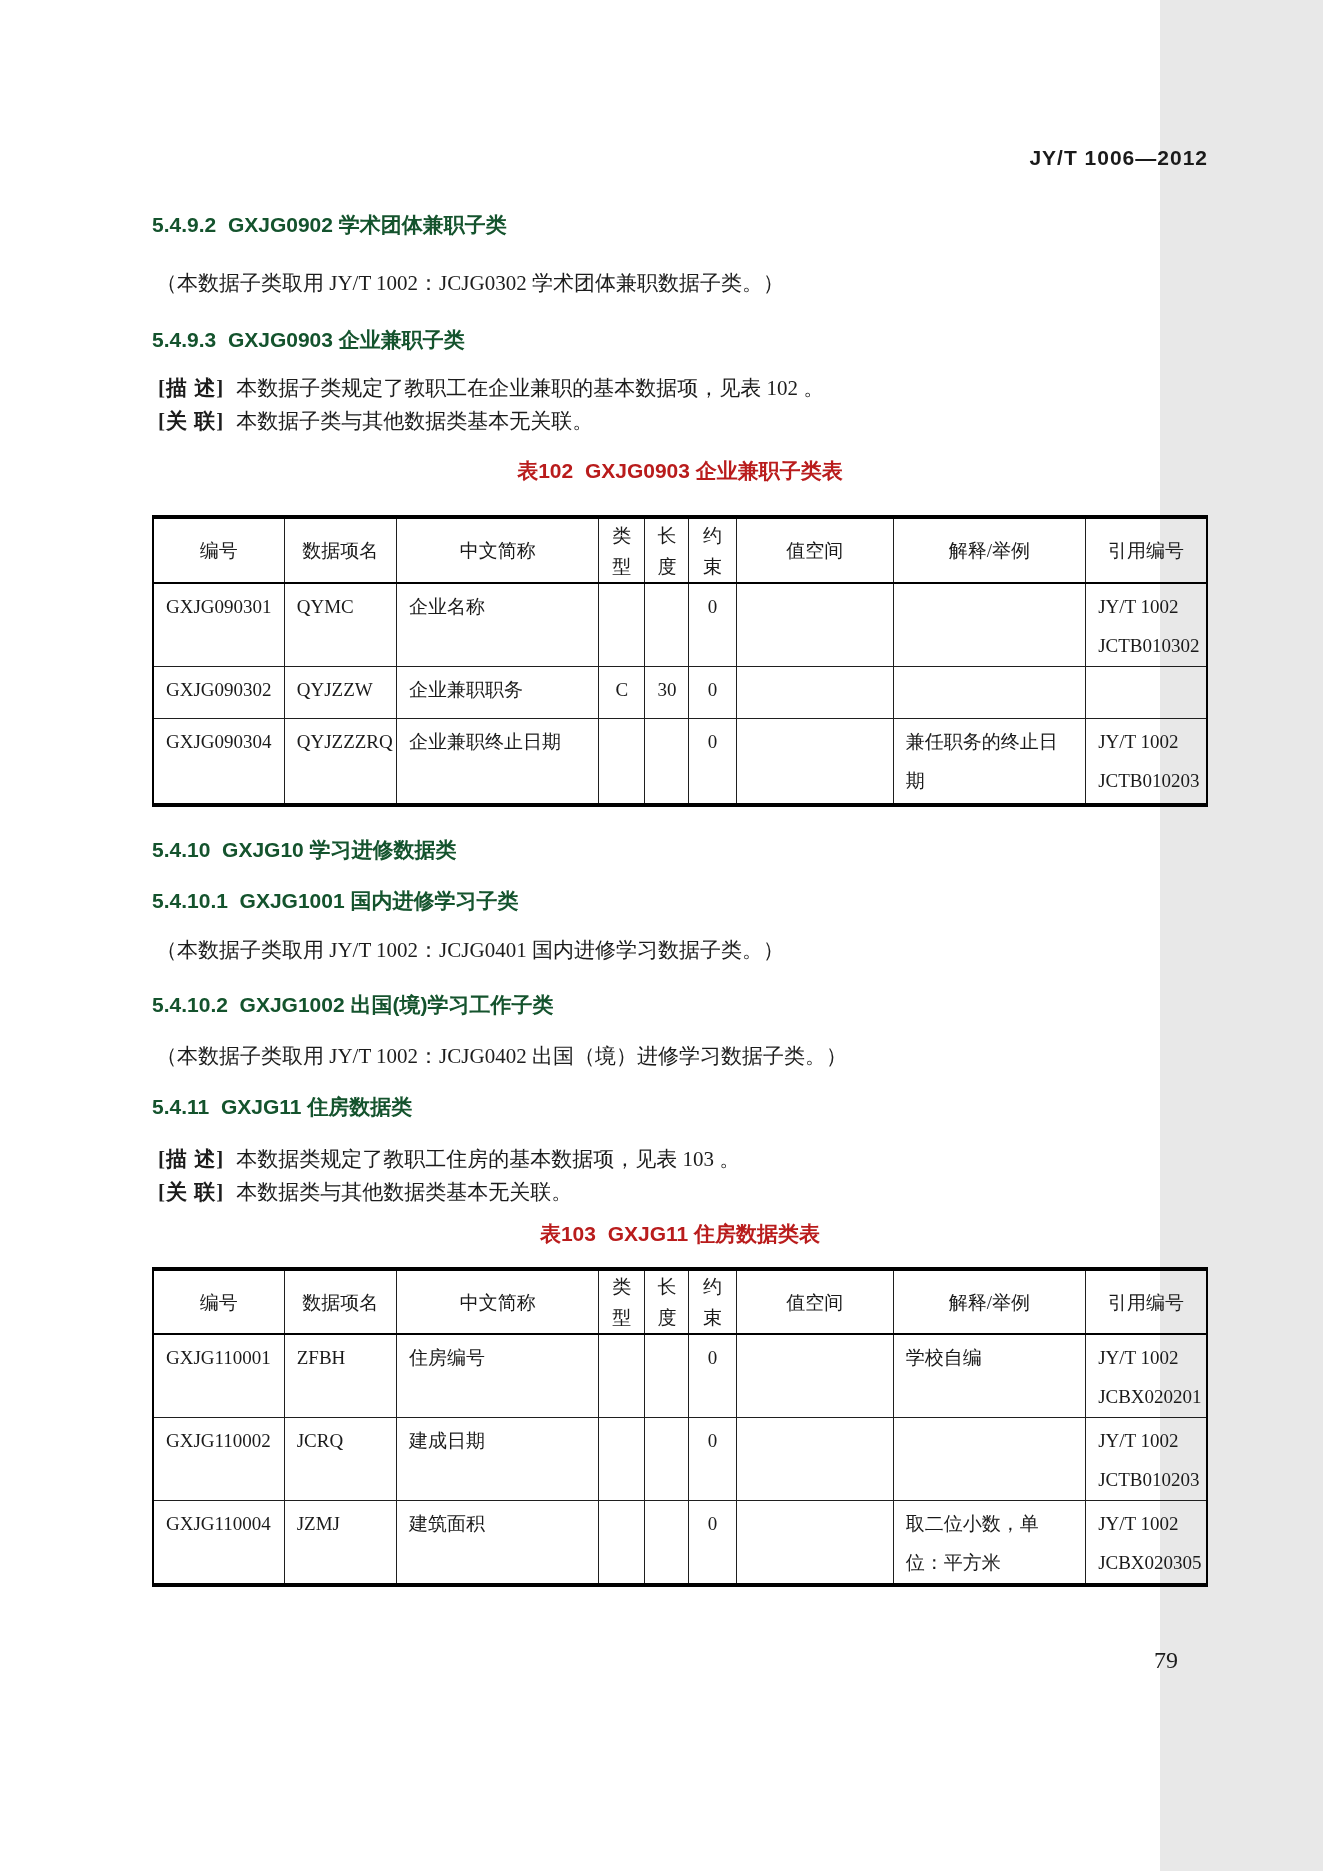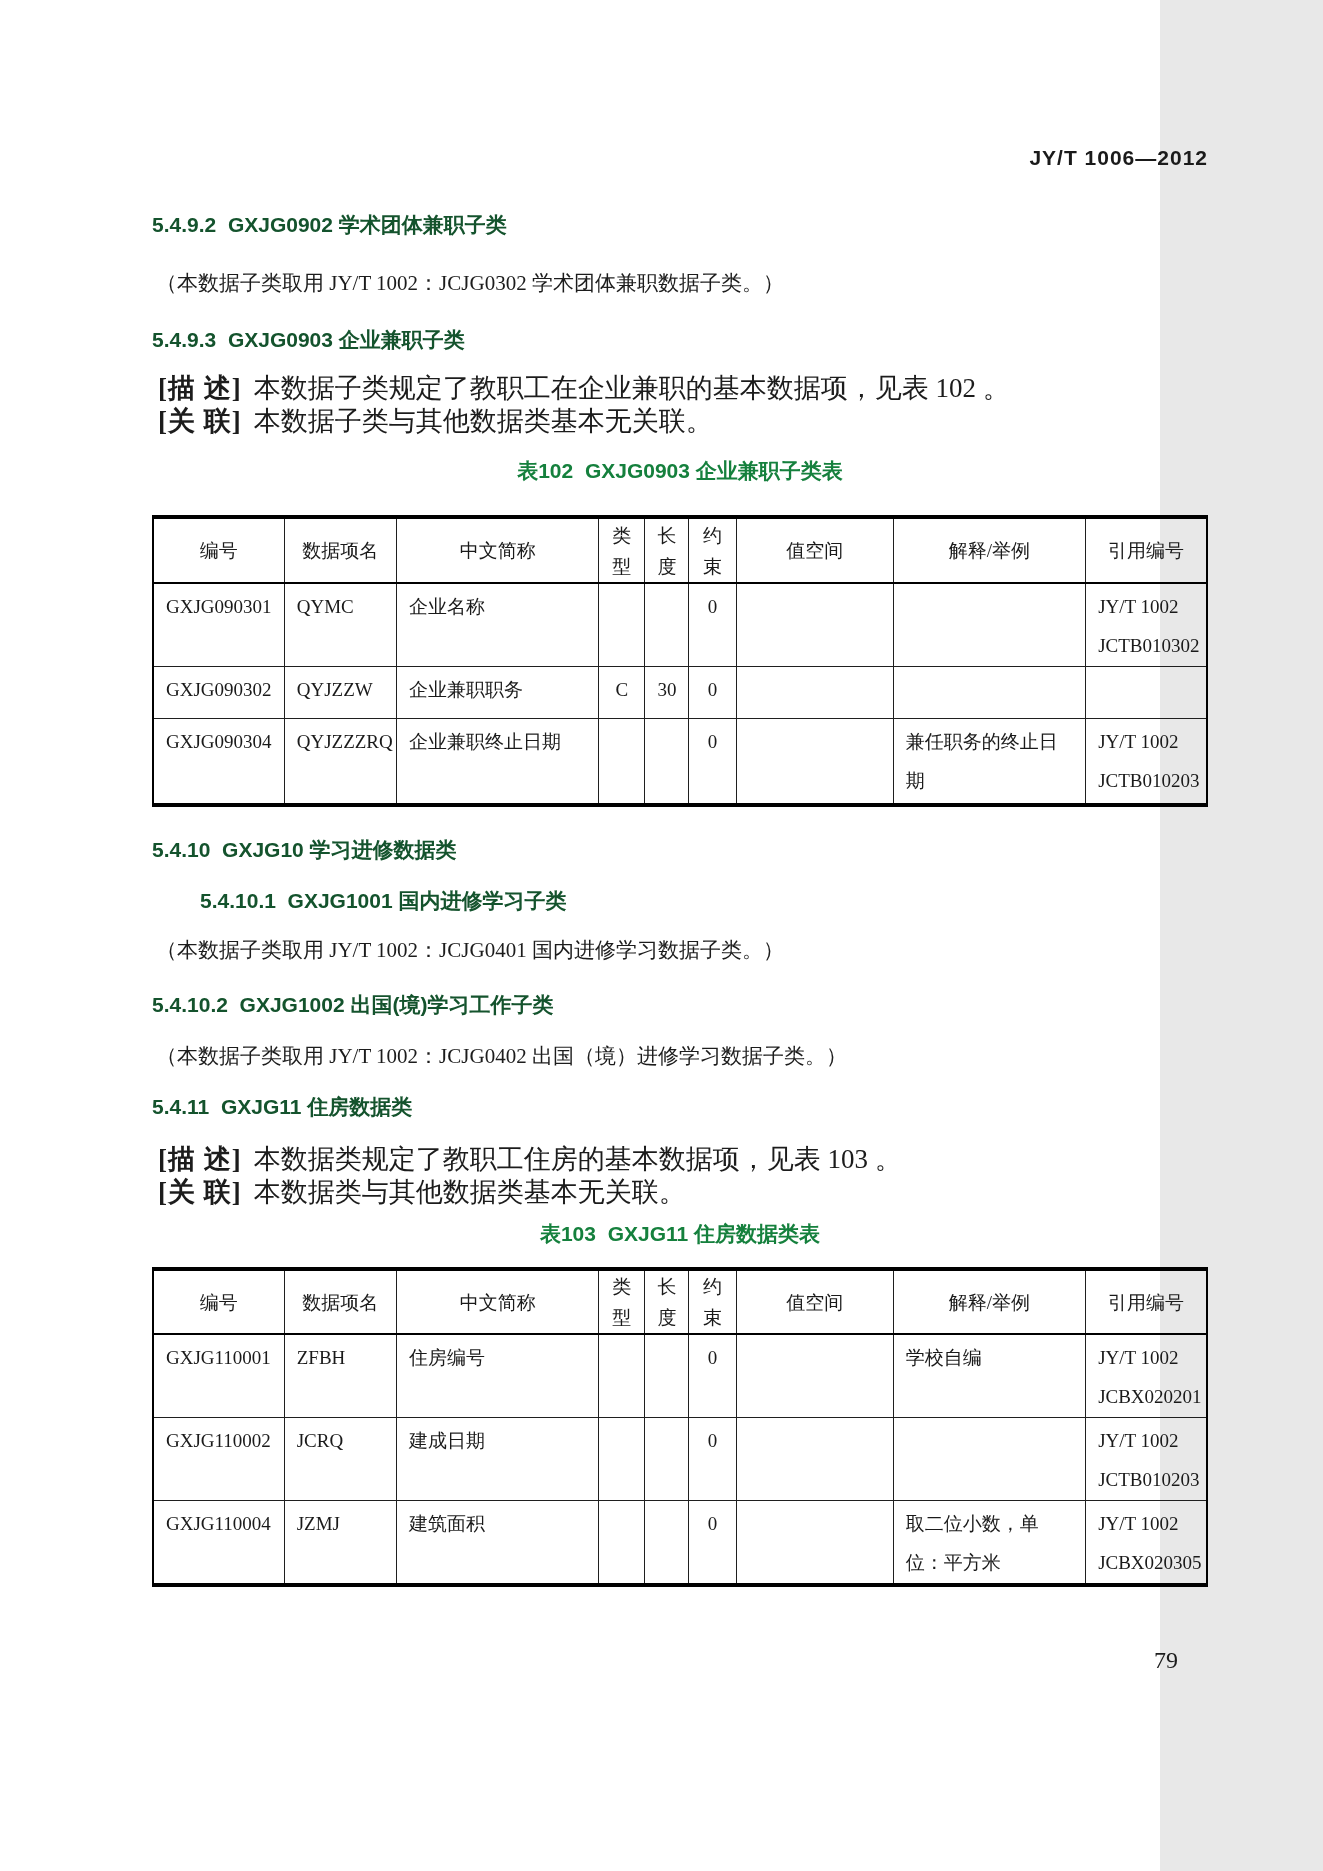--- a/index.html
+++ b/index.html
@@ -32,54 +32,54 @@
   .sec-heading {
     font-family: "Liberation Sans", "DejaVu Sans", sans-serif;
     font-size: 21px; font-weight: 700;
     line-height: 25px;
     white-space: pre-wrap;
     color: #14532d;
   }
   .h-5492 { margin-top: 42px; }
   .h-5493 { margin-top: 30px; }
   .h-5410 { margin-top: 30px; }
-  .h-54101 { margin-top: 26px; margin-left: 48px; }
+  .h-54101 { margin-top: 26px; }
   .h-54102 { margin-top: 28px; }
   .h-5411 { margin-top: 24px; }
   .body-para {
     font-size: 21px;
     line-height: 27px;
     padding-left: 4px;
     white-space: pre-wrap;
     color: #1c1c1c;
   }
   .p-5492 { margin-top: 33px; }
   .p-54101 { margin-top: 24px; }
   .p-54102 { margin-top: 26px; }
   .tag-line {
-    font-size: 27px;
+    font-size: 21px;
     line-height: 33px;
     padding-left: 6px;
     white-space: pre-wrap;
   }
   .tag-line .tag-label {
     font-weight: 700;
     letter-spacing: 1px;
   }
   .tag-line .tag-text { margin-left: 12px; }
   .mt-desc1 { margin-top: 20px; }
   .mt-desc2 { margin-top: 24px; }
   .table-caption {
     margin-top: 20px;
     text-align: center;
     font-family: "Liberation Sans", "DejaVu Sans", sans-serif;
     font-size: 21px; font-weight: 700;
     line-height: 26px;
     white-space: pre-wrap;
-    color: #15803d;
+    color: #b91c1c;
   }
   .cap-103 { margin-top: 12px; }
   table.data-table {
     width: 1056px;
     border-collapse: collapse;
     table-layout: fixed;
     font-size: 19px;
     color: #1a1a1a;
     border: 2.5px solid #000;
     border-top-width: 4px;

